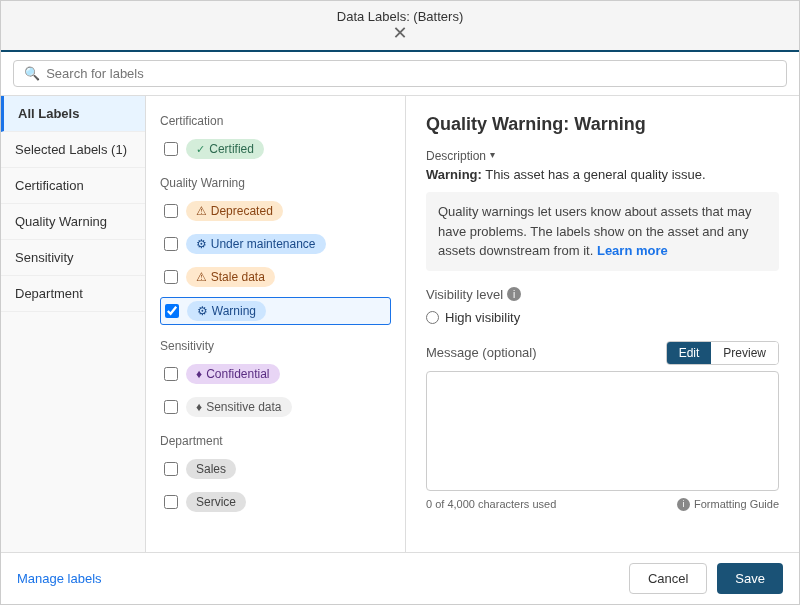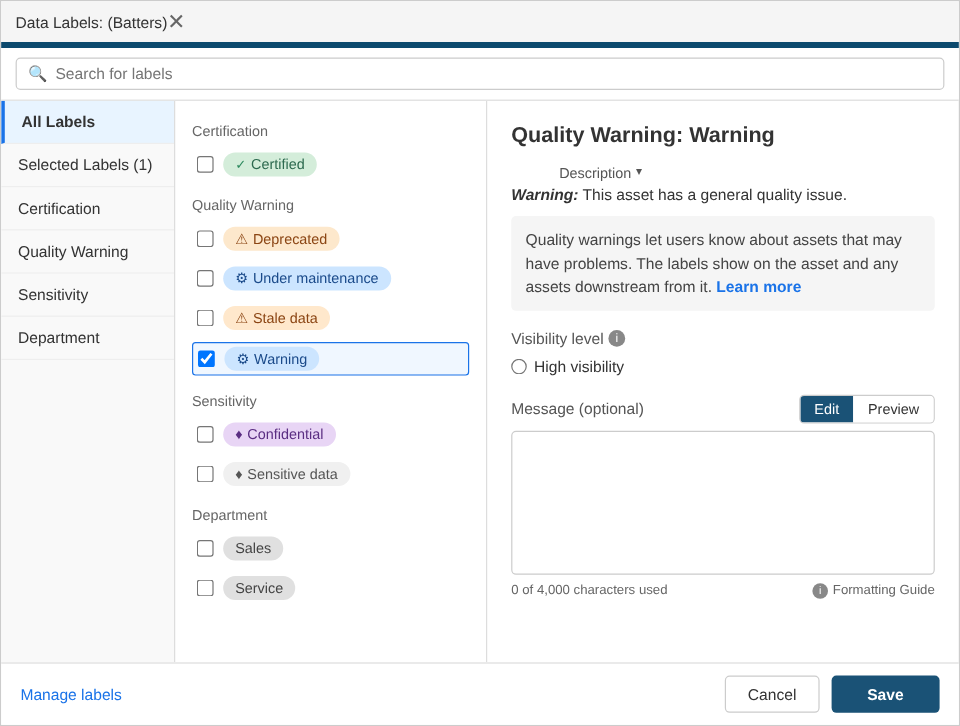--- a/index.html
+++ b/index.html
@@ -11,26 +11,27 @@
       border: 1px solid #ccc;
       background: #fff;
       display: flex;
       flex-direction: column;
       box-shadow: 0 4px 20px rgba(0,0,0,0.2);
     }
 
     .dialog-header {
       display: flex;
       align-items: center;
-      justify-content: flex-start;
+      justify-content: center;
       padding: 8px 12px;
       background: #f5f5f5;
-      border-bottom: 5px solid #0c4a6e;
+      border-bottom: 2px solid #0c4a6e;
       font-size: 13px;
       color: #333;
+      flex-direction: column;
     }
 
     .close-btn {
       cursor: pointer;
       font-size: 18px;
       color: #666;
       background: none;
       border: none;
       line-height: 1;
     }
@@ -159,32 +160,30 @@
       margin-bottom: 14px;
     }
 
     .desc-label {
       font-size: 12px;
       color: #555;
       display: flex;
       align-items: flex-start;
       gap: 4px;
       margin-bottom: 4px;
-      margin-left: 40px;
     }
 
     .desc-warning {
       font-size: 13px;
       color: #333;
       margin-bottom: 10px;
     }
 
     .desc-warning strong {
       font-weight: 700;
-      font-style: italic;
     }
 
     .info-box {
       background: #f5f5f5;
       border-radius: 4px;
       padding: 10px 12px;
       font-size: 13px;
       color: #444;
       line-height: 1.5;
       margin-bottom: 16px;
@@ -330,28 +329,28 @@
       padding: 7px 18px;
       border: 1px solid #ccc;
       background: #fff;
       border-radius: 4px;
       cursor: pointer;
       font-size: 13px;
       color: #333;
     }
 
     .btn-save {
-      padding: 7px 30px;
+      padding: 7px 18px;
       border: none;
       background: #1a5276;
       color: #fff;
       border-radius: 4px;
       cursor: pointer;
       font-size: 13px;
-      font-weight: 700;
+      font-weight: 400;
     }
 
     .chevron-icon { font-size: 10px; }
   </style>
 </head>
 <body>
 
 <div class="dialog">
 
   <div class="dialog-header">

